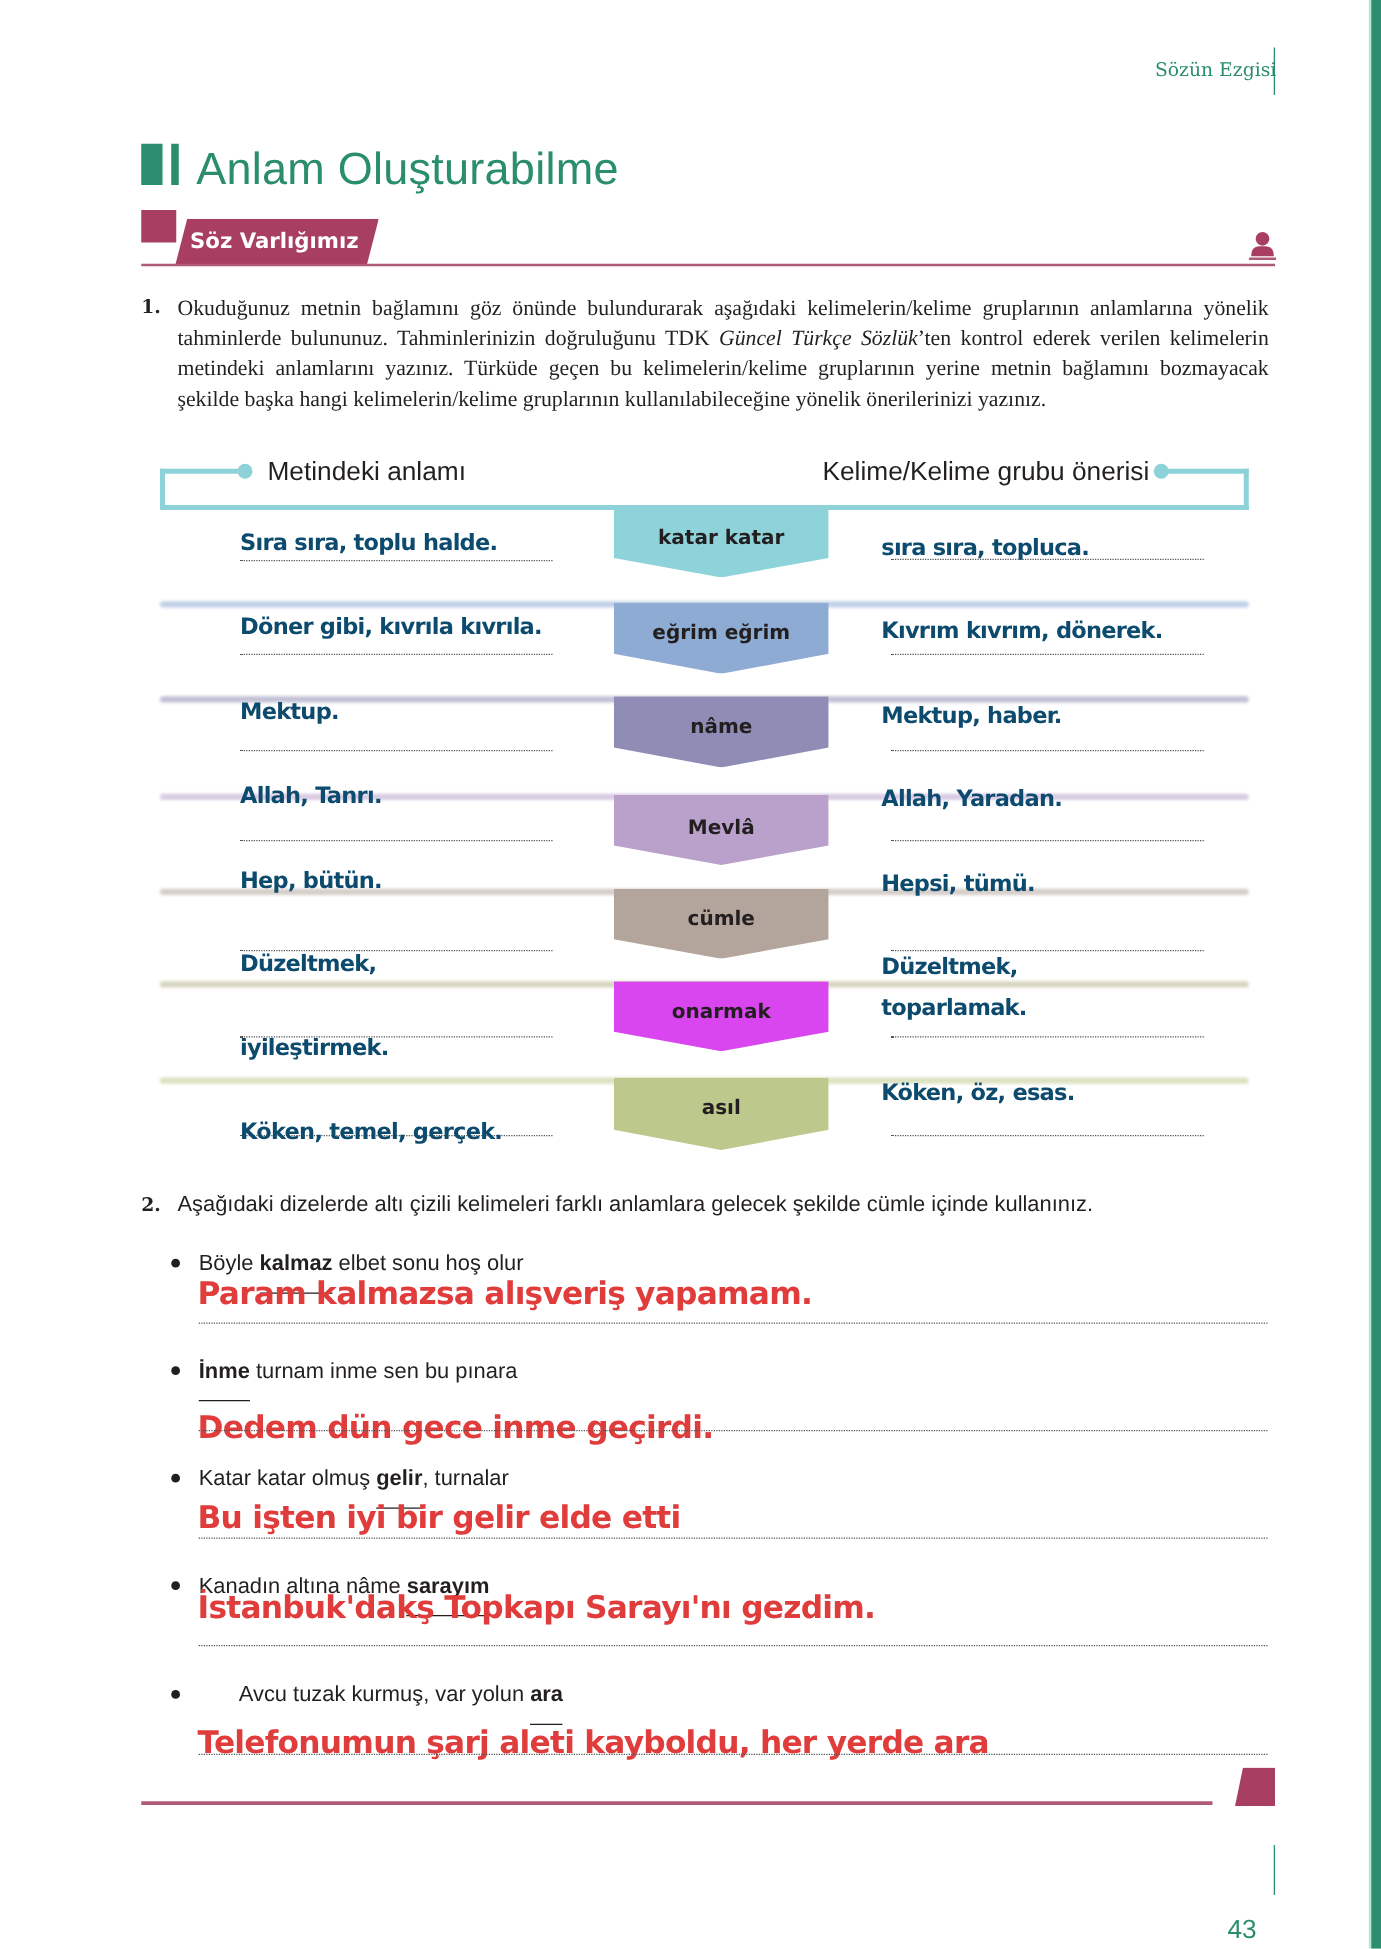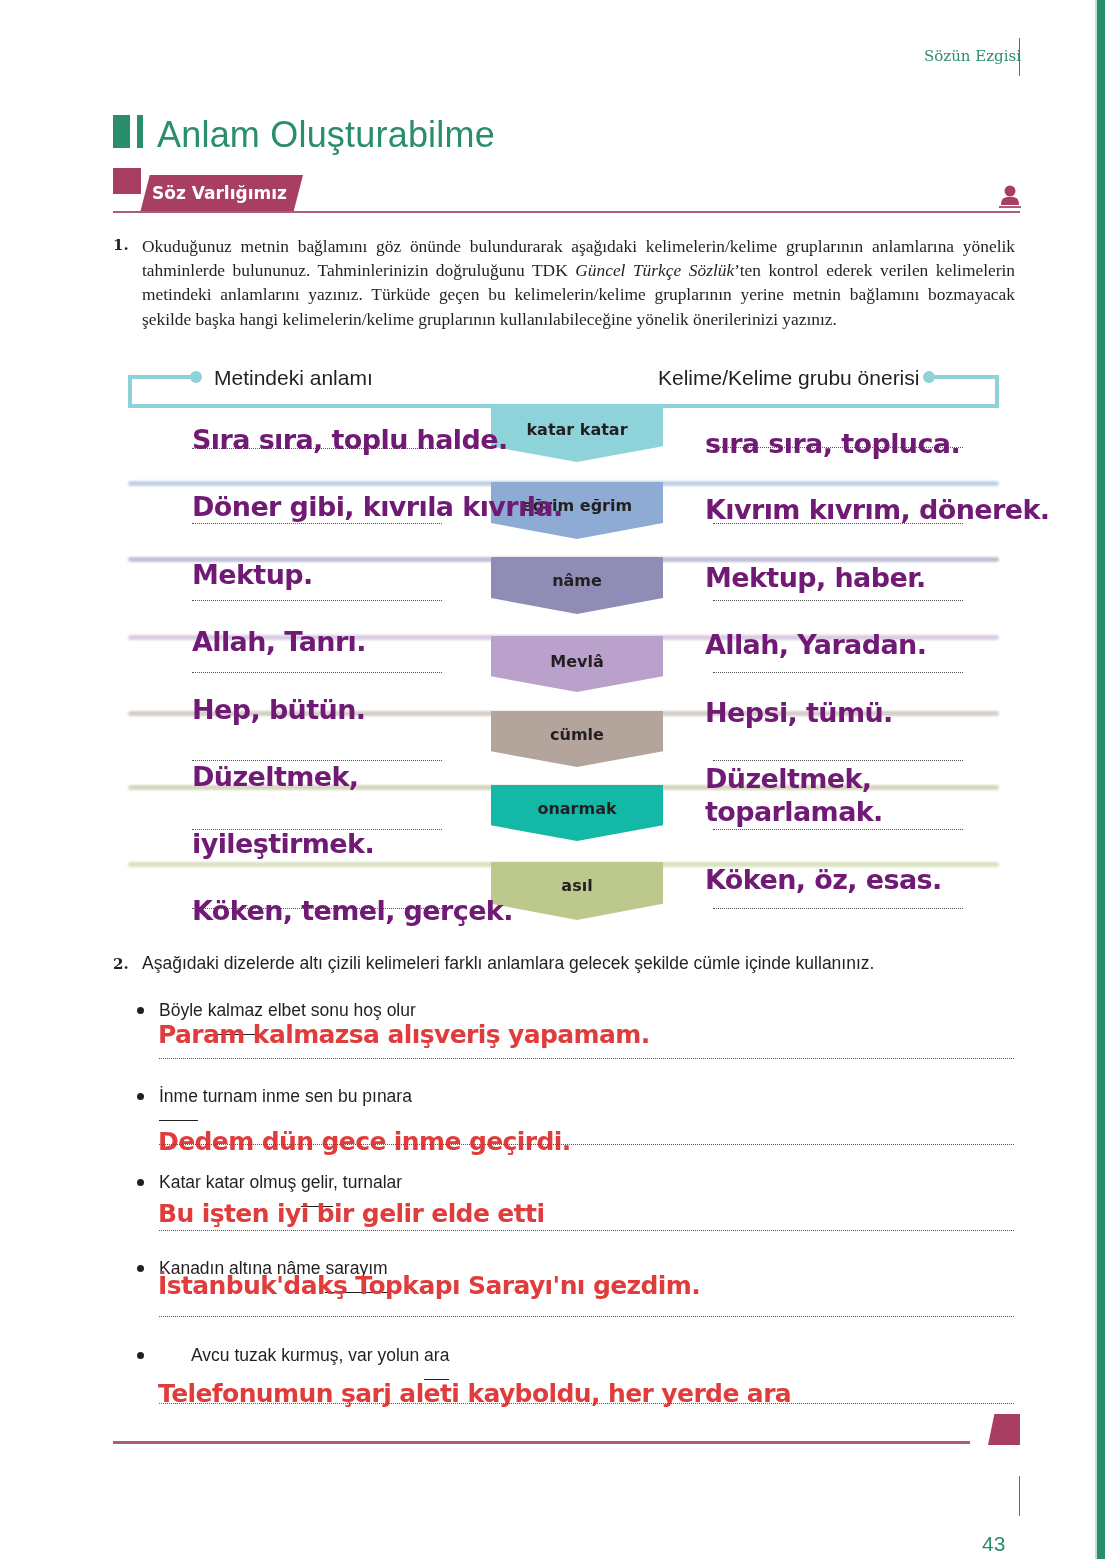--- a/index.html
+++ b/index.html
@@ -33,27 +33,27 @@
   .dot { position: absolute; width: 12px; height: 12px; border-radius: 50%; background: #8dd2d8; }
   .hdr-label { position: absolute; top: 366px; font-family: "Liberation Sans", sans-serif; font-size: 21px; color: #231f20; }
 
   .row-rule { position: absolute; left: 128px; width: 871px; height: 5px; border-radius: 3px; filter: blur(1.2px); opacity: 0.55; }
 
   .chev { position: absolute; left: 491px; width: 172px; display: flex; justify-content: center; padding-top: 14px; font-family: "DejaVu Sans", sans-serif; font-weight: bold; font-size: 16px; color: #231f20;
           clip-path: polygon(0 0, 100% 0, 100% 72%, 50% 100%, 0 72%); }
 
   .dots-line { position: absolute; height: 0; border-bottom: 1.6px dotted #555; }
 
-  .answer { position: absolute; font-family: "DejaVu Sans", sans-serif; font-weight: bold; font-size: 27px; color: #701a75; letter-spacing: -0.6px; white-space: nowrap; }
+  .answer { position: absolute; font-family: "DejaVu Sans", sans-serif; font-weight: bold; font-size: 18px; color: #0c4a6e; letter-spacing: -0.6px; white-space: nowrap; }
 
   .q2-num { position: absolute; left: 113px; top: 955px; font-family: "DejaVu Serif", serif; font-weight: bold; font-size: 15px; }
   .q2-text { position: absolute; left: 142px; top: 953px; font-family: "Liberation Sans", sans-serif; font-size: 17.5px; color: #231f20; }
   .bullet { position: absolute; left: 137px; width: 7px; height: 7px; border-radius: 50%; background: #231f20; }
   .verse { position: absolute; left: 159px; font-family: "Liberation Sans", sans-serif; font-size: 17.5px; color: #231f20; white-space: nowrap; }
-  .verse u { text-decoration: none; border-bottom: 1.5px solid #231f20; padding-bottom: 14px; }
+  .verse u { text-decoration: none; border-bottom: 1.5px solid #231f20; padding-bottom: 14px; font-weight: bold; }
   .q2-answer { position: absolute; left: 158px; font-family: "DejaVu Sans", sans-serif; font-weight: bold; font-size: 25px; color: #e03c3c; letter-spacing: -0.6px; white-space: nowrap; }
 
   .foot-rule { position: absolute; left: 113px; top: 1441px; width: 857px; height: 3px; background: #b05a7a; }
   .foot-tab { position: absolute; left: 988px; top: 1414px; width: 32px; height: 31px; background: #a83e62; clip-path: polygon(20% 0, 100% 0, 100% 100%, 0 100%); }
   .page-num { position: absolute; left: 982px; top: 1484px; font-family: "Liberation Sans", sans-serif; font-size: 21px; color: #2a8d6d; margin-top: 48px; }
   .page-num-rule { position: absolute; left: 1019px; top: 1476px; width: 1px; height: 40px; background: #2a8d6d; }
 </style>
 </head>
 <body>
 
@@ -105,21 +105,21 @@
   </div>
 <div class="chev" style="top:557px; height:57px; background:#8f8db5;">
     <span>nâme</span>
   </div>
 <div class="chev" style="top:636px; height:56px; padding-top:16px; background:#b9a1cc;">
     <span>Mevlâ</span>
   </div>
 <div class="chev" style="top:711px; height:56px; background:#b4a59c;">
     <span>cümle</span>
   </div>
-<div class="chev" style="top:785px; height:56px; background:#14b8a6;">
+<div class="chev" style="top:785px; height:56px; background:#d946ef;">
     <span>onarmak</span>
   </div>
 <div class="chev" style="top:862px; height:58px; background:#bdc98c;">
     <span>asıl</span>
   </div>
 
 <div class="dots-line" style="left:192px; top:448px; width:250px;"></div>
 <div class="dots-line" style="left:192px; top:523px; width:250px;"></div>
 <div class="dots-line" style="left:192px; top:600px; width:250px;"></div>
 <div class="dots-line" style="left:192px; top:672px; width:250px;"></div>

